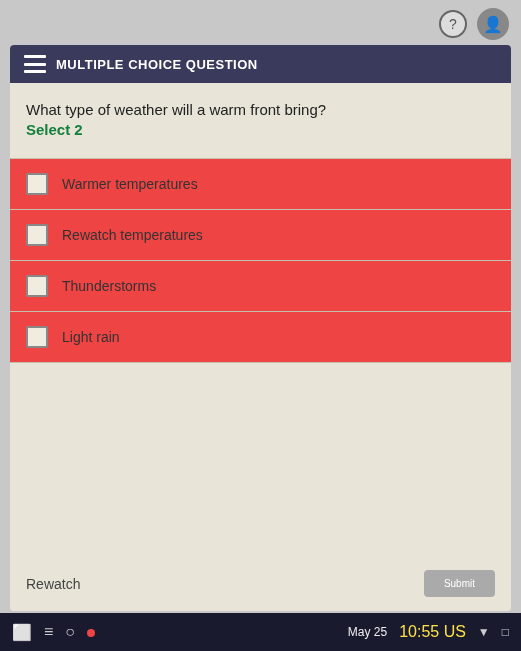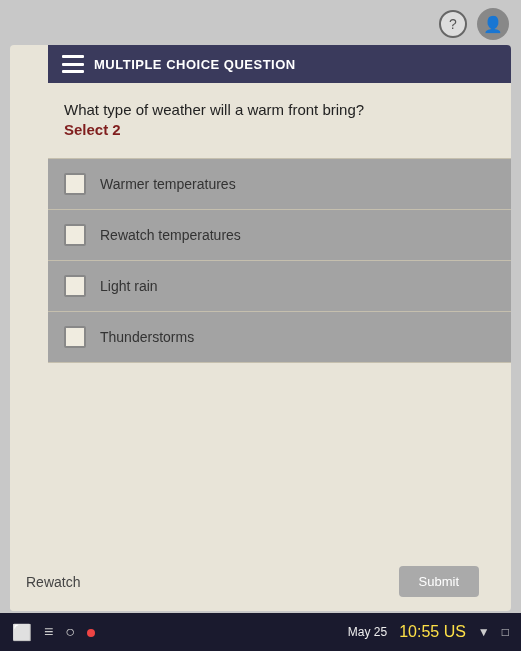--- a/index.html
+++ b/index.html
@@ -58,21 +58,20 @@
     
     .card {
       position: absolute;
       top: 45px;
       left: 10px;
       right: 10px;
       bottom: 40px;
       background: #e8e4d8;
       border-radius: 4px;
       overflow: hidden;
-      padding-left: 38px;
     }
 
     
     .card-header {
       background: #3a3a5c;
       color: white;
       padding: 10px 14px;
       display: flex;
       align-items: center;
       gap: 10px;
@@ -108,36 +107,36 @@
     .question-text {
       font-size: 15px;
       color: #222;
       line-height: 1.4;
       margin-bottom: 1px;
     }
 
     .select-label {
       font-size: 15px;
       font-weight: bold;
-      color: #7f1d1d;
+      color: #15803d;
       margin-bottom: 4px;
     }
 
     
     .options-list {
       margin-top: 8px;
     }
 
     .option-item {
       display: flex;
       align-items: center;
       gap: 14px;
       padding: 14px 16px;
       border-top: 1px solid #c5bfae;
-      background: #a3a3a3;
+      background: #ef4444;
       cursor: pointer;
     }
 
     .option-item:last-child {
       border-bottom: 1px solid #c5bfae;
     }
 
     .checkbox {
       width: 22px;
       height: 22px;
@@ -154,39 +153,39 @@
 
     
     .card-footer {
       display: flex;
       align-items: center;
       justify-content: space-between;
       padding: 14px 16px;
       position: absolute;
       bottom: 0;
       left: 0;
-      right: 16px;
+      right: 0;
       background: #e8e4d8;
     }
 
     .rewatch-btn {
       font-size: 14px;
       color: #444;
       background: none;
       border: none;
       cursor: pointer;
     }
 
     .submit-btn {
       background: #aaa;
       color: white;
       border: none;
       border-radius: 4px;
       padding: 8px 20px;
-      font-size: 13px;
+      font-size: 10px;
       cursor: pointer;
     }
 
     
     .taskbar {
       position: absolute;
       bottom: 0;
       left: 0;
       right: 0;
       height: 38px;
@@ -270,26 +269,26 @@
         <span class="option-label">Warmer temperatures</span>
       </div>
 
       <div class="option-item">
         <div class="checkbox"></div>
         <span class="option-label">Rewatch temperatures</span>
       </div>
 
       <div class="option-item">
         <div class="checkbox"></div>
-        <span class="option-label">Light rain</span>
+        <span class="option-label">Thunderstorms</span>
       </div>
 
       <div class="option-item">
         <div class="checkbox"></div>
-        <span class="option-label">Thunderstorms</span>
+        <span class="option-label">Light rain</span>
       </div>
 
     </div>
 
     <div class="card-footer">
       <button class="rewatch-btn">Rewatch</button>
       <button class="submit-btn">Submit</button>
     </div>
 
   </div>

